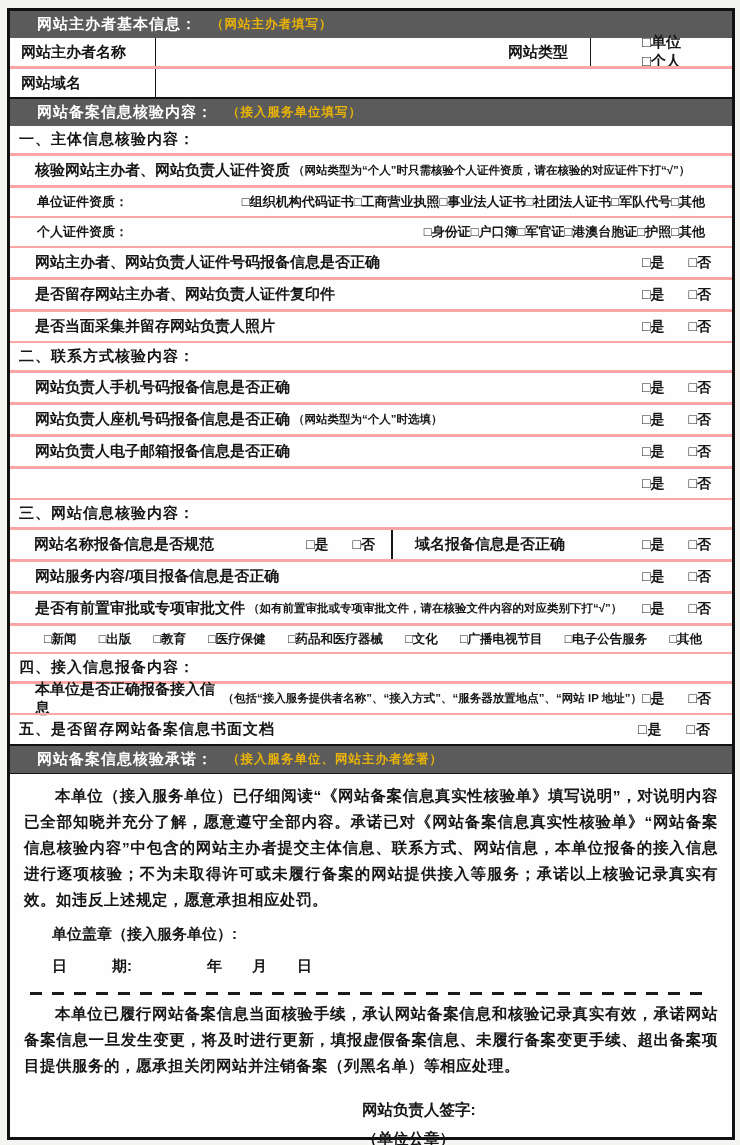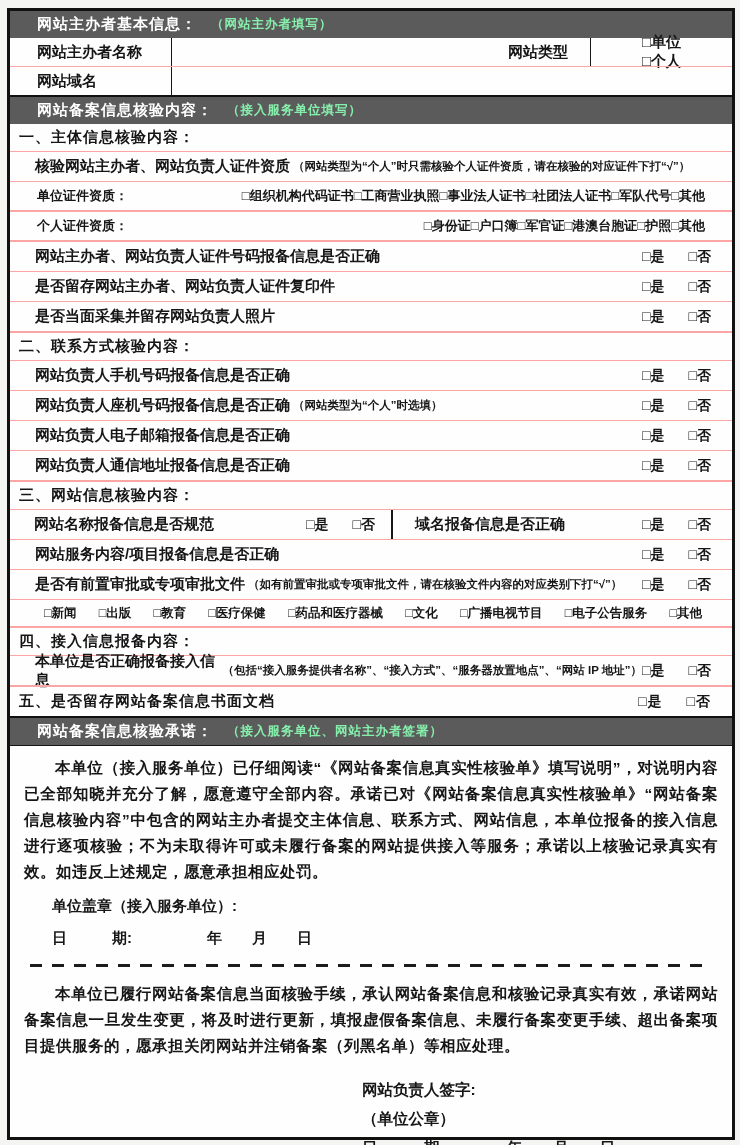--- a/index.html
+++ b/index.html
@@ -11,30 +11,30 @@
   .sheet{
     position:absolute;left:7px;top:8px;right:5px;bottom:5px;
     border:3px solid #111;background:#fefefe;
     display:flex;flex-direction:column;
   }
   .bar{
     background:#5b5b5b;color:#fff;height:27px;flex:0 0 auto;
     display:flex;align-items:center;padding-left:27px;gap:14px;
   }
   .bar .t{font-size:15px;letter-spacing:1px;}
-  .bar .n{font-size:12.5px;color:#86efac;letter-spacing:1px;}
+  .bar .n{font-size:12.5px;color:#eab308;letter-spacing:1px;}
   .row{
     display:flex;align-items:center;flex:0 0 auto;
-    border-top:1px solid #fca5a5;font-size:15px;
+    border-top:3px solid #fca5a5;font-size:15px;
   }
   .bt2{border-top-width:2px;}
   .nt{border-top:none;}
   .h27{height:27px}.h28{height:28px}.h29{height:29px}.h26{height:26px}
   .cell-label{width:134px;align-self:stretch;display:flex;align-items:center;
-    padding-left:27px;border-right:1px solid #161616;}
+    padding-left:11px;border-right:1px solid #161616;}
   .cell-input{flex:1;align-self:stretch;}
   .cell-type{width:104px;align-self:stretch;display:flex;align-items:center;
     justify-content:center;border-right:1px solid #161616;}
   .cell-opts{width:141px;display:flex;justify-content:space-evenly;align-items:center;flex-direction:column;}
   .sec{padding-left:9px;letter-spacing:1px;}
   .q{padding-left:25px;}
   .grow{flex:1;}
   .yn{display:flex;gap:24px;padding-right:21px;font-size:14px;flex:0 0 auto;}
   .note{font-size:11.5px;font-weight:bold;margin-left:3px;white-space:nowrap;}
   .certs{padding-left:27px;font-size:13px;}
@@ -44,21 +44,21 @@
     padding-left:24px;border-right:2px solid #161616;}
   .half-l .yn{padding-right:16px;}
   .half-r{flex:1;display:flex;align-items:center;padding-left:22px;}
   .promise{flex:1;display:flex;flex-direction:column;padding:9px 14px 4px 14px;border-top:1px solid #161616;}
   .para{margin:0;font-size:15.5px;line-height:26px;text-indent:2em;text-align:justify;letter-spacing:0.5px;}
   .sign-row{display:flex;margin:12px 0 0 28px;font-size:15px;}
   .sign-row .s1{width:298px;}
   .date-row{margin:13px 0 0 28px;font-size:15px;}
   .dash{height:3px;margin:16px 6px 6px 6px;flex:0 0 auto;
     background:repeating-linear-gradient(90deg,#1c1c1c 0 12px,transparent 12px 22px);}
-  .p2{margin-top:8px;}
+  .p2{}
   .bottom-sig{margin:16px 0 0 338px;font-size:15.5px;line-height:29px;}
   .ck{cursor:pointer;}
 </style>
 </head>
 <body>
 
 <div class="sheet">
 
   <div class="bar">
     <span class="t">网站主办者基本信息：</span>
@@ -161,21 +161,20 @@
   </div>
   <div class="row h29 q">
     <span>网站负责人电子邮箱报备信息是否正确</span>
     <span class="grow"></span>
     <span class="yn">
         <span class="ck">□是</span>
         <span class="ck">□否</span>
       </span>
   </div>
   <div class="row h29 q">
-    <span>网站负责人通信地址报备信息是否正确</span>
     <span class="grow"></span>
     <span class="yn">
         <span class="ck">□是</span>
         <span class="ck">□否</span>
       </span>
   </div>
 
   <div class="row h27 sec bt2">三、网站信息核验内容：</div>
   <div class="row h29">
     <div class="half-l">

